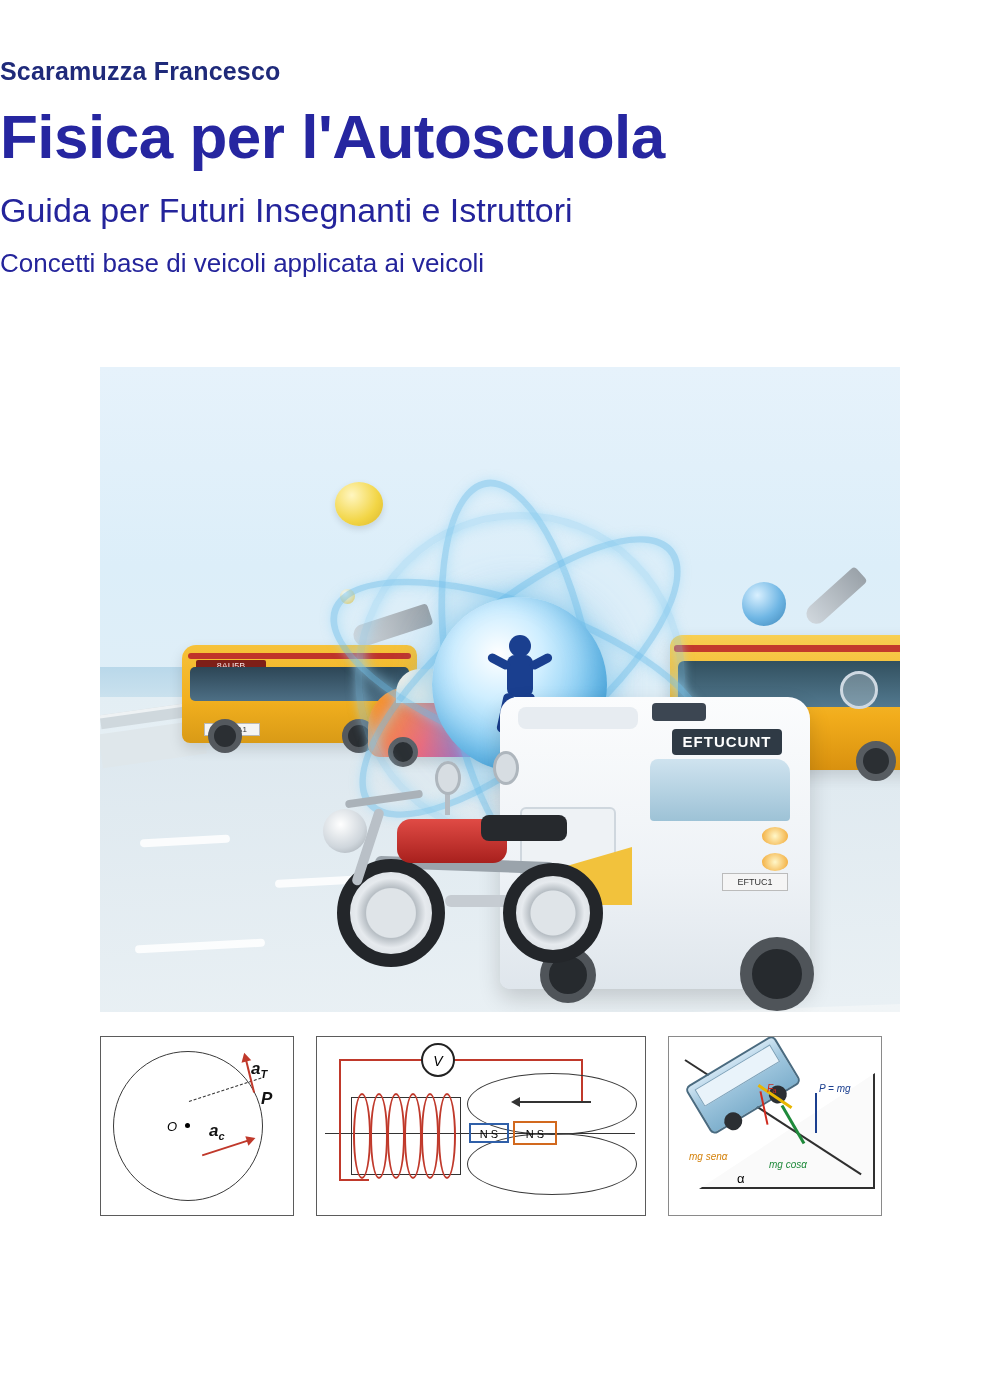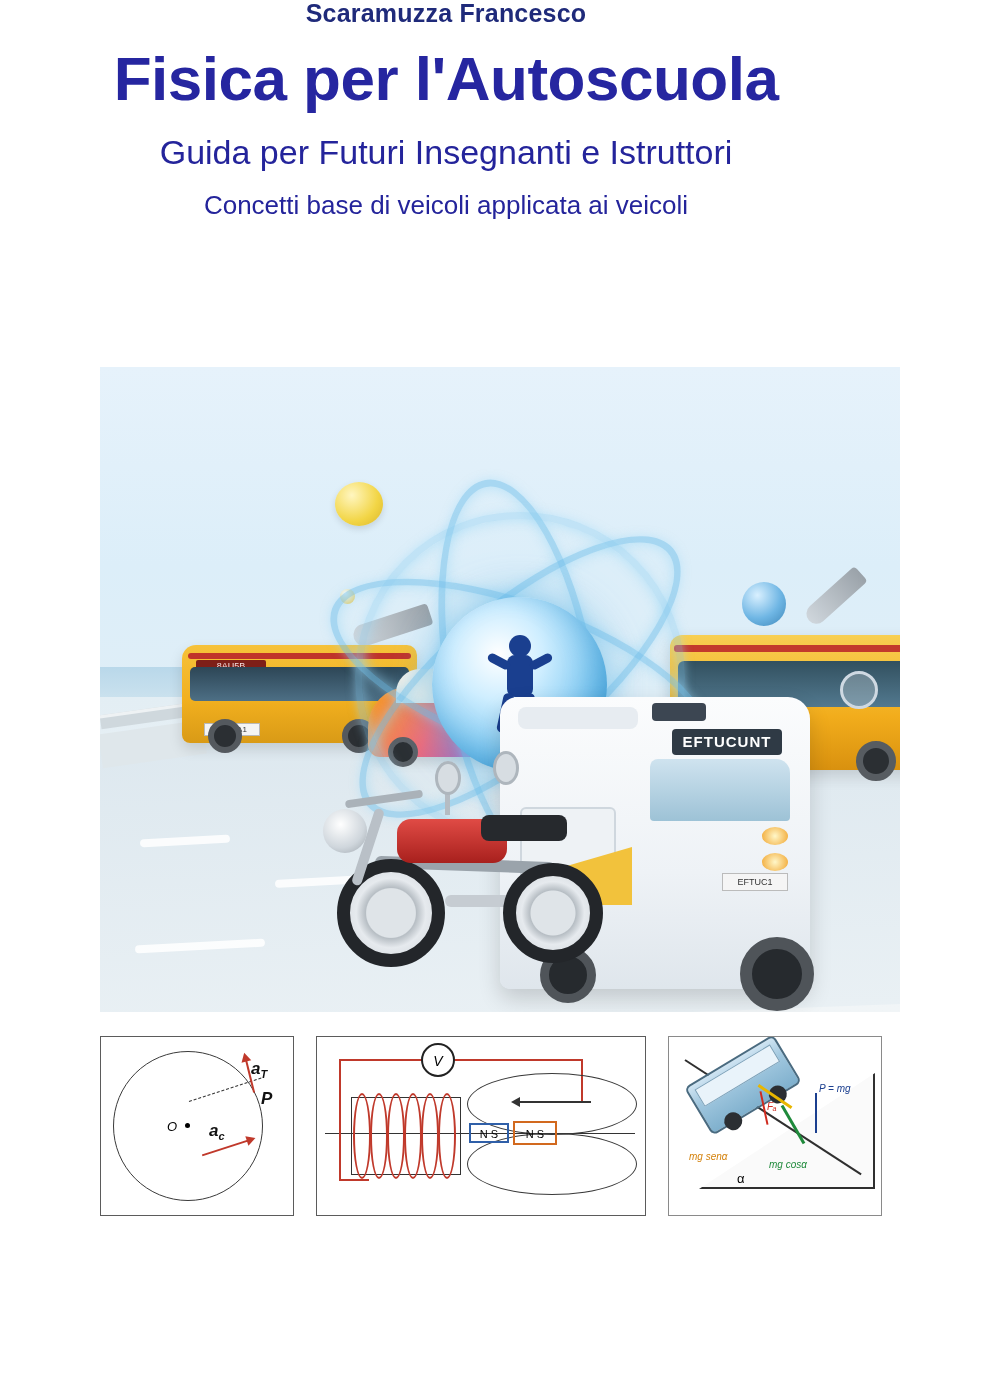--- a/index.html
+++ b/index.html
@@ -14,21 +14,21 @@
     width: 1000px; height: 1400px;
     background: #ffffff;
     overflow: hidden;
   }
 
   
   .titleblock {
     position: absolute;
     left: 0; top: 0;
     width: 892px;
-    text-align: center;
+    padding-top: 58px;
   }
   .author {
     font-size: 25px;
     font-weight: bold;
     color: #1f2a7a;
     letter-spacing: .2px;
     line-height: 1.1;
   }
   .maintitle {
     margin-top: 18px;
@@ -291,21 +291,21 @@
   .f3 .car .w1,.f3 .car .w2 { position:absolute; bottom:-9px; width:18px; height:18px; border-radius:50%; background:#2b2f33;}
   .f3 .car .w1{left:14px;} .f3 .car .w2{left:66px;}
   .f3 .arrRed { position:absolute; left: 88px; top: 48px; width: 2px; height: 34px; background:#cf2a1e; transform: rotate(-12deg);}
   .f3 .arrYel { position:absolute; left: 80px; top: 52px; width: 40px; height: 3px; background:#e8b600; transform: rotate(34deg);}
   .f3 .arrGrn { position:absolute; left: 96px; top: 80px; width: 44px; height: 3px; background:#1f8a3b; transform: rotate(60deg);}
   .f3 .arrBlue { position:absolute; left: 140px; top: 50px; width: 2px; height: 40px; background:#1b3f8f;}
   .f3 .t { position:absolute; font-size: 10px; }
   .f3 .t.mgsin { left: 14px; top: 108px; color:#d4820c; font-style:italic;}
   .f3 .t.mgcos { left: 94px; top: 116px; color:#1f8a3b; font-style:italic;}
   .f3 .t.pmg { left: 144px; top: 40px; color:#1b3f8f; font-style:italic;}
-  .f3 .t.fa { left: 92px; top: 40px; color:#cf2a1e; font-style:italic;margin-top:18px;}
+  .f3 .t.fa { left: 92px; top: 40px; color:#cf2a1e; font-style:italic;}
   .f3 .t.alpha { left: 62px; top: 128px; font-size: 13px; }
 </style>
 </head>
 <body>
 
 <div class="page">
 
   <div class="titleblock">
     <div class="author">Scaramuzza Francesco</div>
     <div class="maintitle">Fisica per l'Autoscuola</div>

